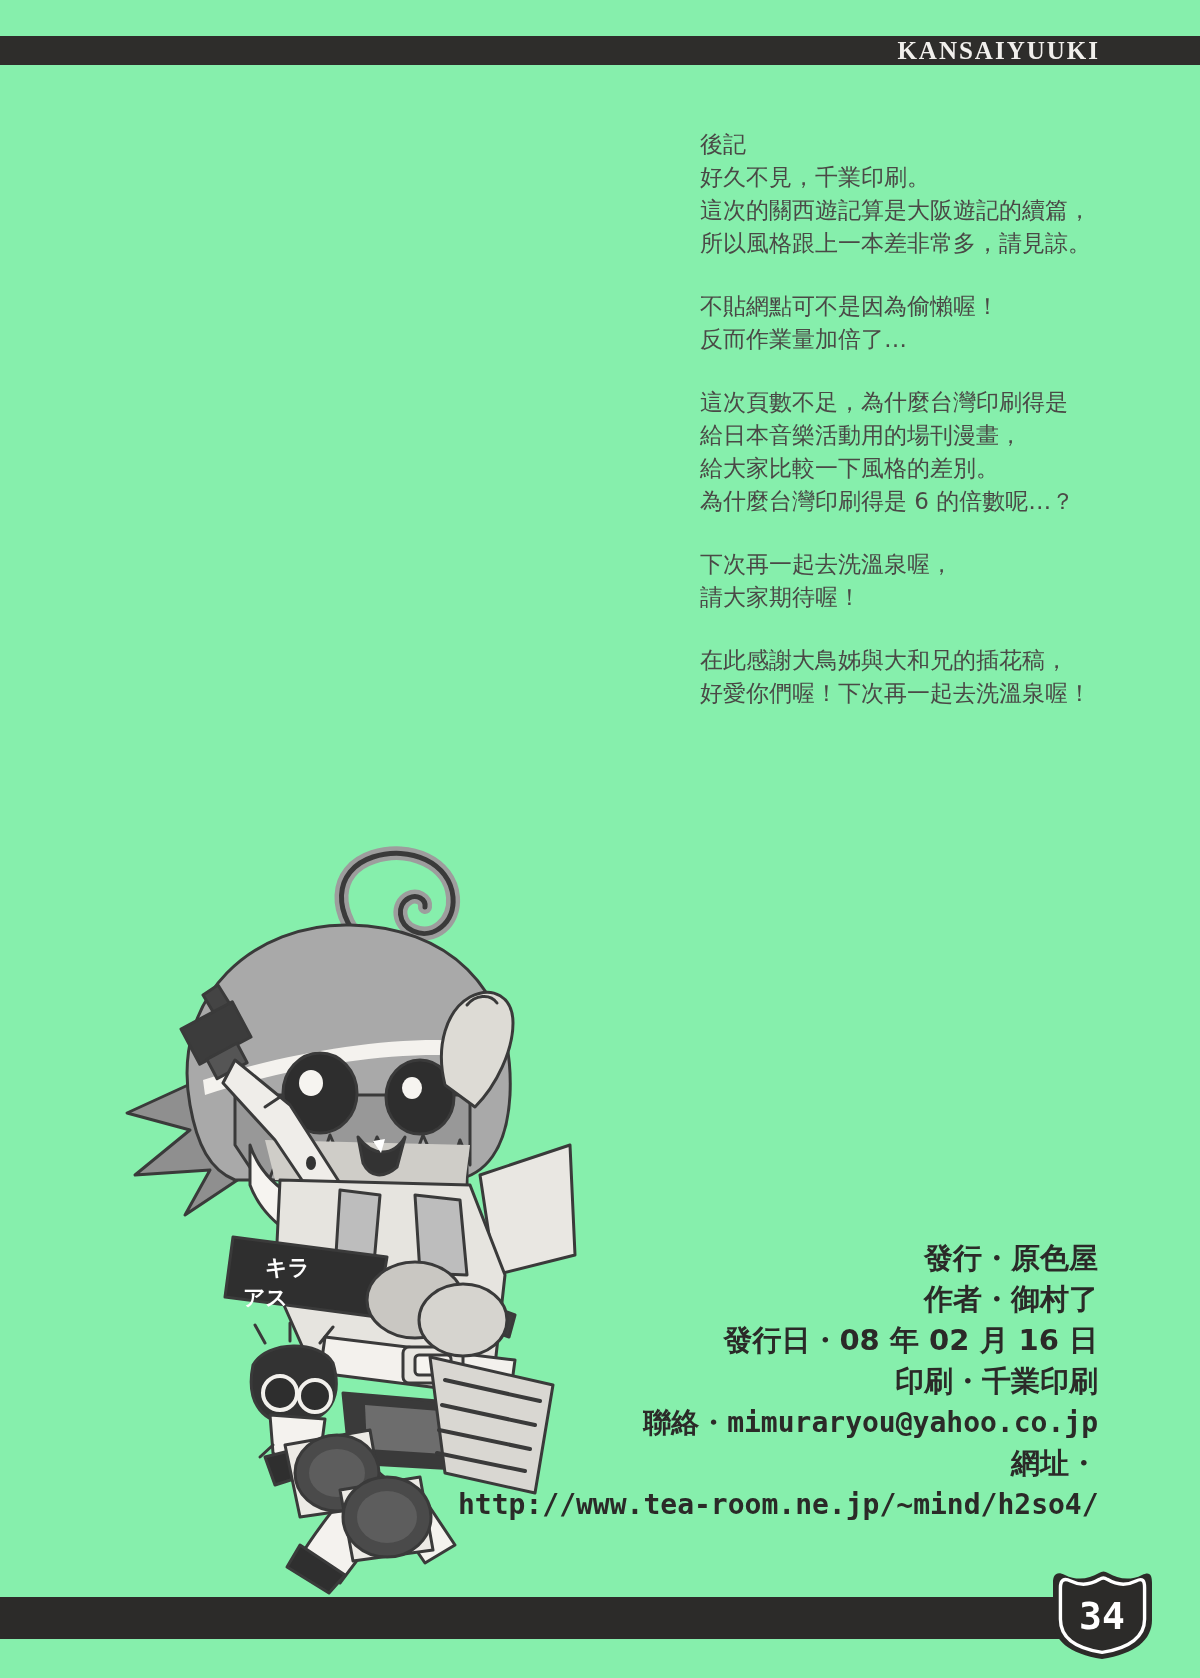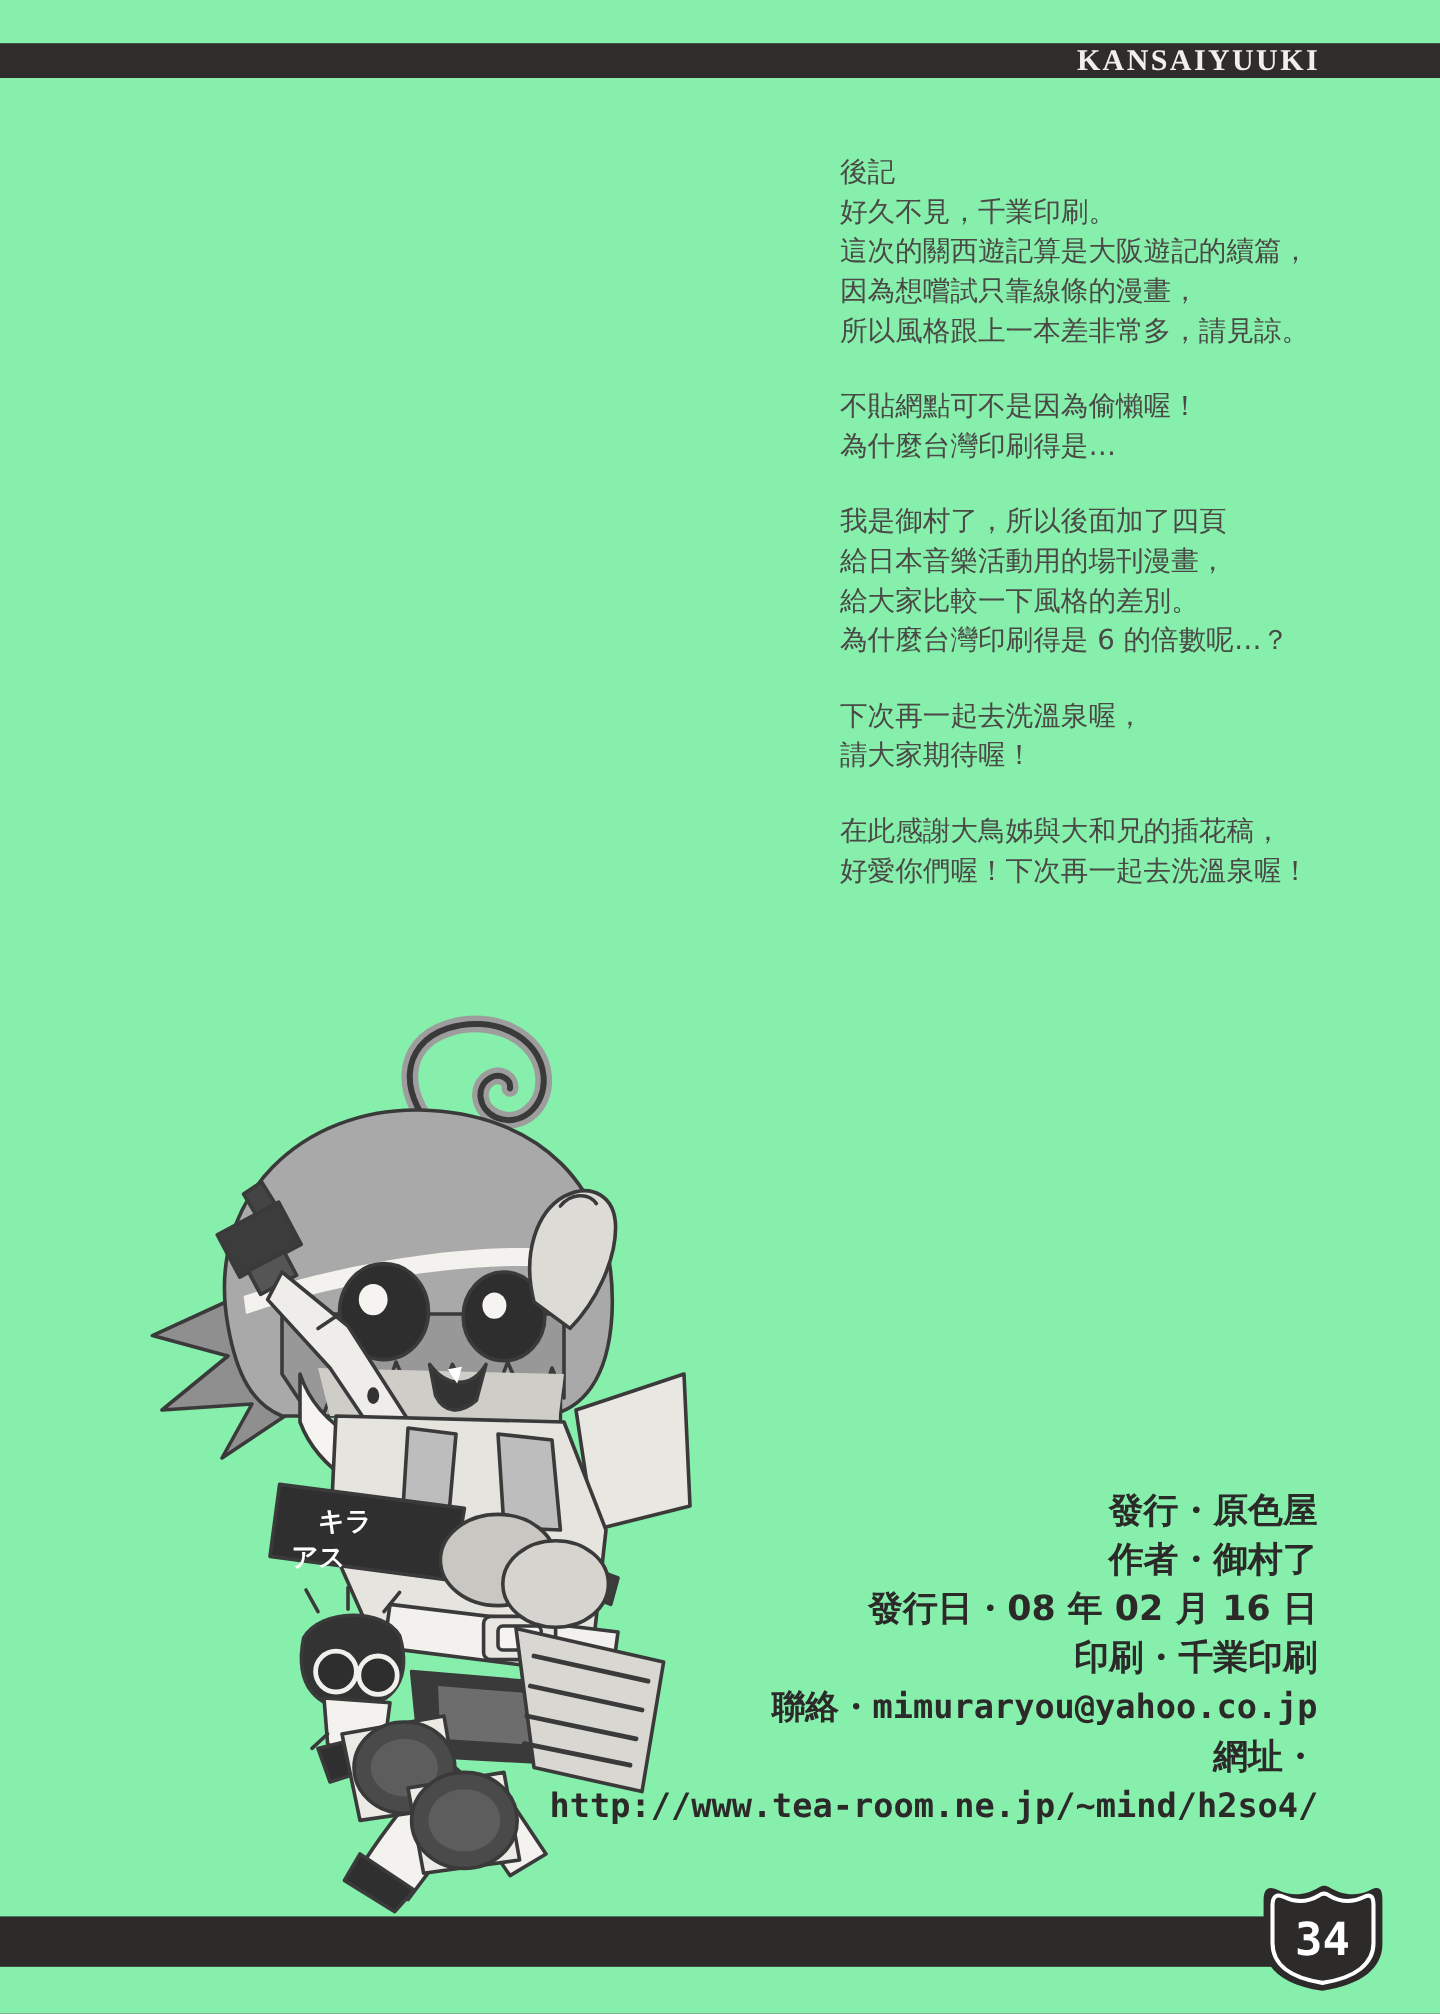--- a/index.html
+++ b/index.html
@@ -54,29 +54,28 @@
 
   <div class="top-bar">
     <span class="title">KANSAIYUUKI</span>
   </div>
 
   <div class="afterword">
     <p>
       <span class="ln">後記</span>
       <span class="ln">好久不見，千業印刷。</span>
       <span class="ln">這次的關西遊記算是大阪遊記的續篇，</span>
-      <span class="ln">因為想嚐試只靠線條的漫畫，</span>
       <span class="ln">所以風格跟上一本差非常多，請見諒。</span>
     </p>
     <p>
       <span class="ln">不貼網點可不是因為偷懶喔！</span>
-      <span class="ln">為什麼台灣印刷得是…</span>
-    </p>
-    <p>
-      <span class="ln">我是御村了，所以後面加了四頁</span>
+      <span class="ln">反而作業量加倍了…</span>
+    </p>
+    <p>
+      <span class="ln">這次頁數不足，為什麼台灣印刷得是</span>
       <span class="ln">給日本音樂活動用的場刊漫畫，</span>
       <span class="ln">給大家比較一下風格的差別。</span>
       <span class="ln">為什麼台灣印刷得是 6 的倍數呢…？</span>
     </p>
     <p>
       <span class="ln">下次再一起去洗溫泉喔，</span>
       <span class="ln">請大家期待喔！</span>
     </p>
     <p>
       <span class="ln">在此感謝大鳥姊與大和兄的插花稿，</span>

